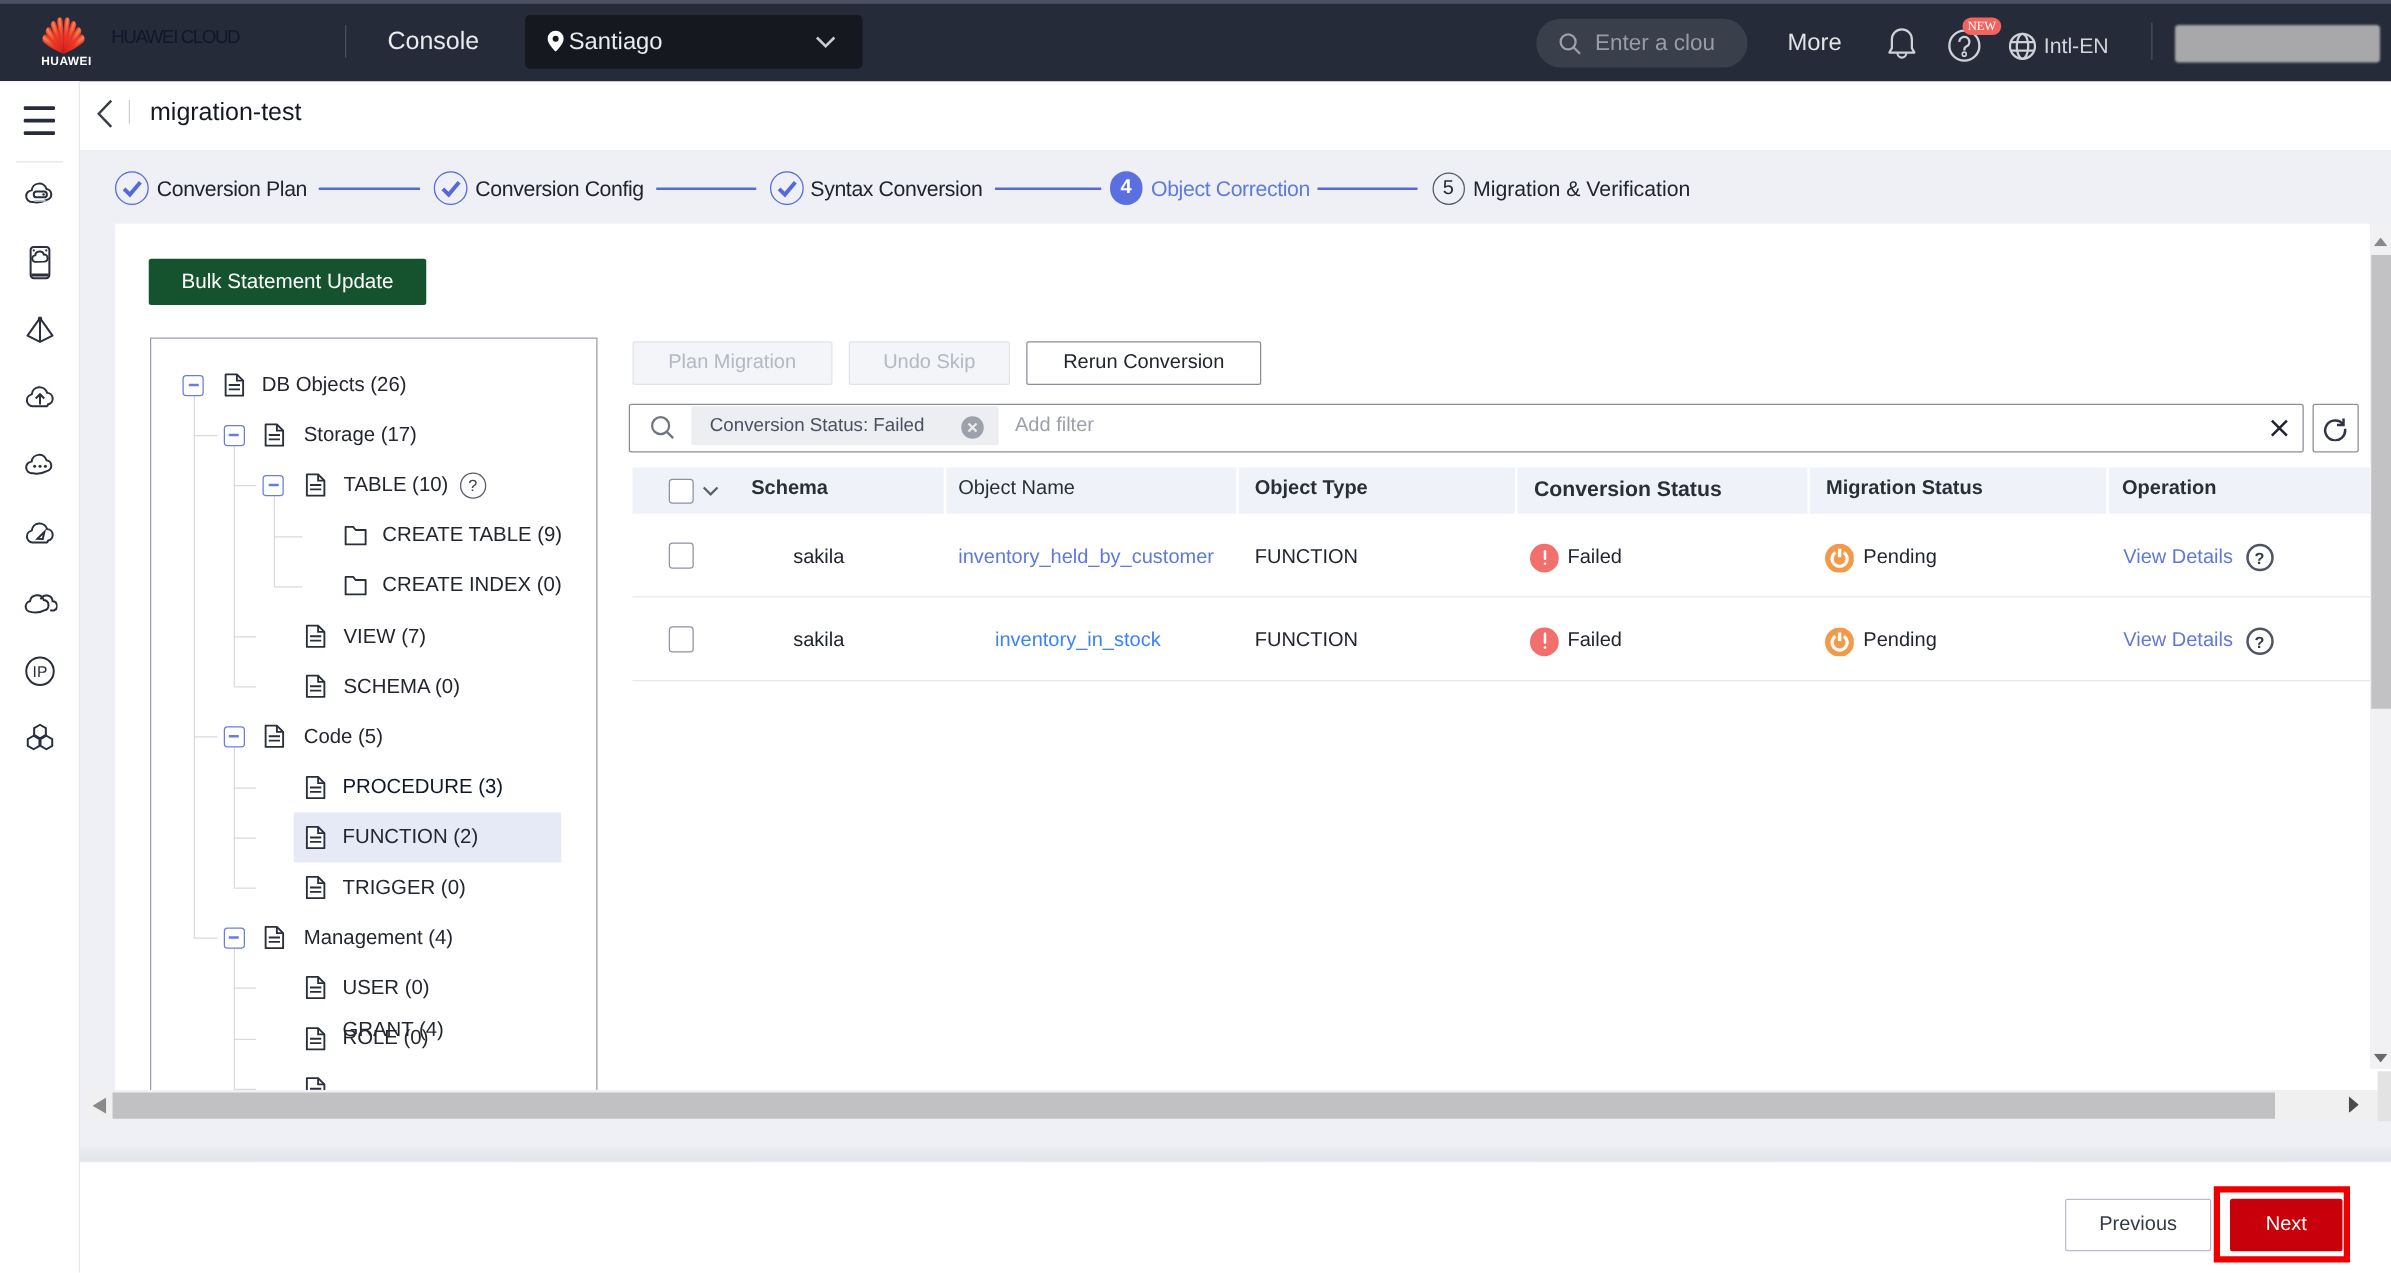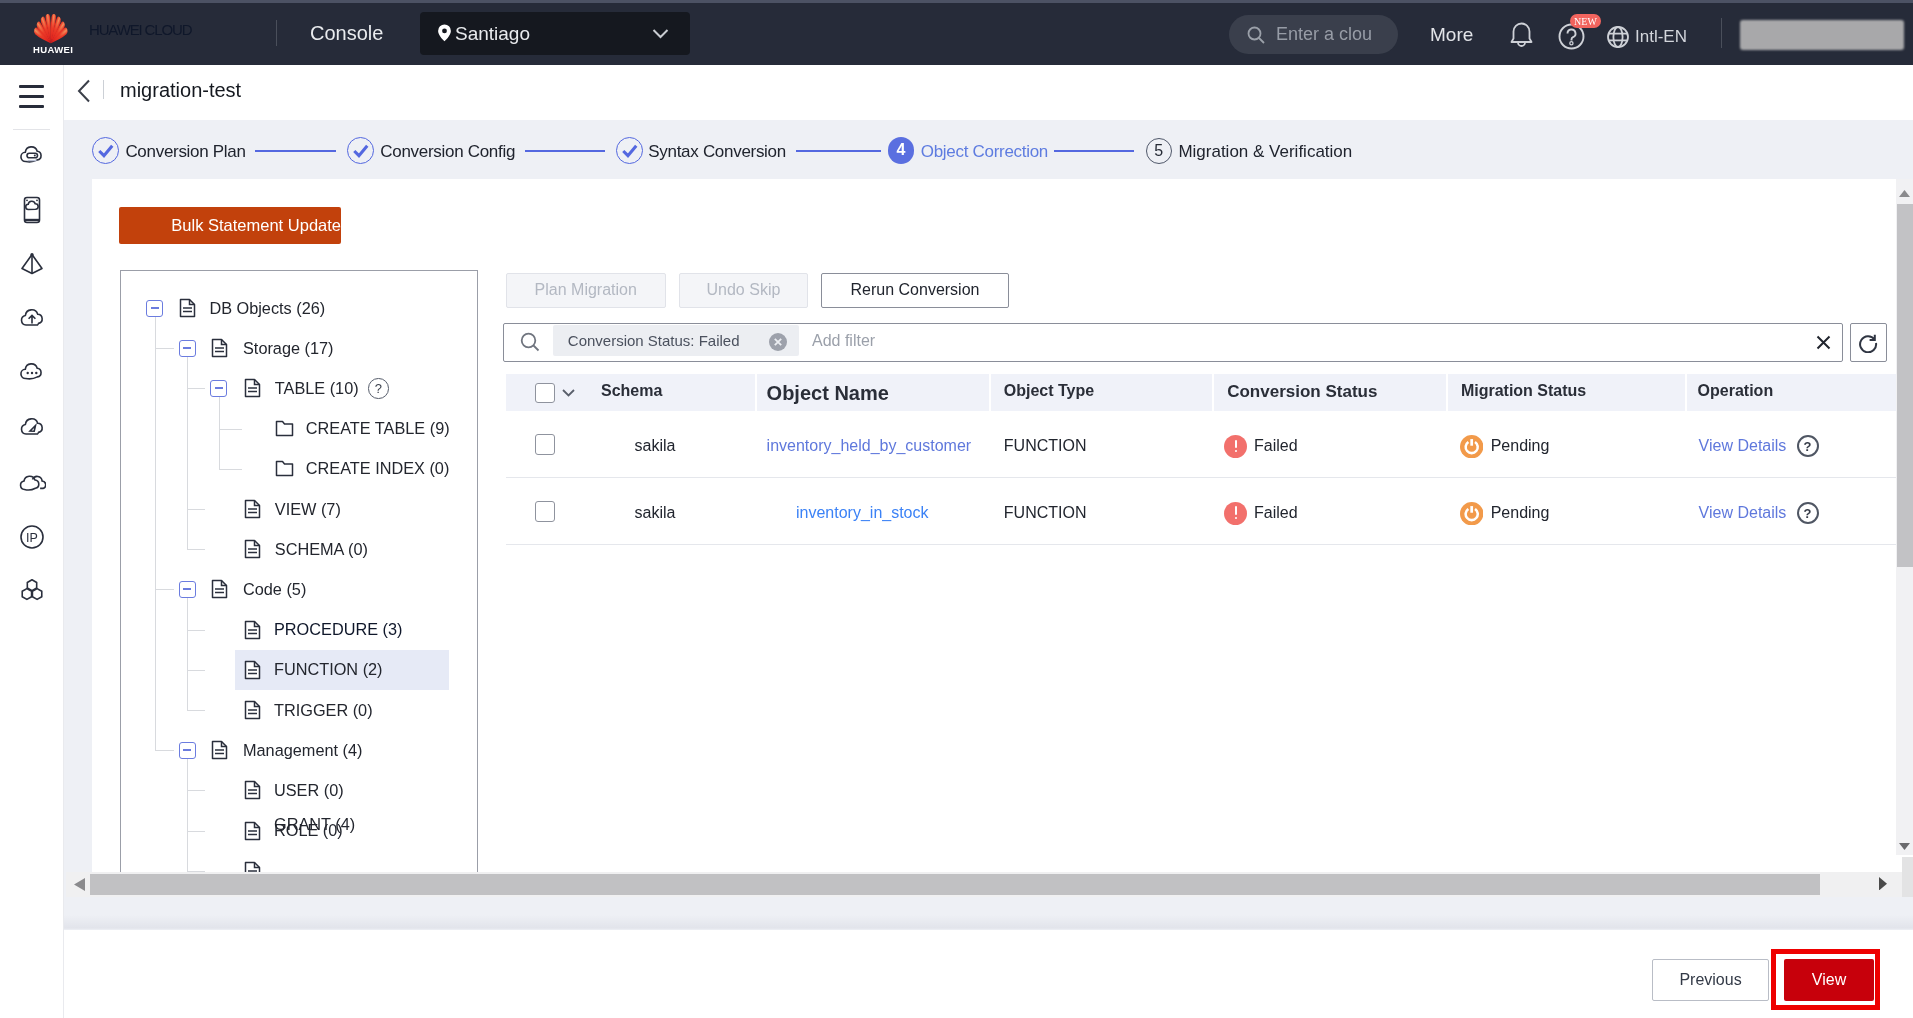--- a/index.html
+++ b/index.html
@@ -148,21 +148,21 @@
 <div class="abs vc" style="left:887.6px;top:137.2px;width:26.6px;height:26.6px;background:#5a6fe0;border-radius:50%;justify-content:center">
       <span style="color:#fff;font-size:16px;font-weight:bold">4</span>
     </div>
 <div class="txt" style="left:920.8px;top:141.5px;font-size:17px;letter-spacing:-.3px;color:#5e7ce0">Object Correction</div>
 <div class="abs" style="left:1054px;top:149.5px;width:80px;height:2px;background:#5468e0"></div>
 <div class="abs vc" style="left:1145.6px;top:137.5px;width:26px;height:26px;border:1.5px solid #50586a;border-radius:50%;justify-content:center">
       <span style="color:#262b36;font-size:16px">5</span>
     </div>
 <div class="txt" style="left:1178.4px;top:141.5px;font-size:17px;color:#20242e">Migration &amp; Verification</div>
 <div class="abs" style="left:92px;top:179px;width:1804px;height:695px;background:#fff"></div>
-<div class="abs vc" style="left:119px;top:207px;width:222px;height:37px;background:#c2410c;border-radius:2px;justify-content:flex-end">
+<div class="abs vc" style="left:119px;top:207px;width:222px;height:37px;background:#14532d;border-radius:2px;justify-content:center">
       <span style="color:#fff;font-size:16.5px">Bulk Statement Update</span>
     </div>
 <div class="abs" style="left:119.5px;top:269.5px;width:358.5px;height:604.5px;border:1px solid #9b9ea8;background:#fff"></div>
 <div class="abs" style="left:154.5px;top:317.0px;width:1px;height:433.20000000000005px;background:#d8dade"></div>
 <div class="abs" style="left:154.5px;top:348.2px;width:19.5px;height:1px;background:#d8dade"></div>
 <div class="abs" style="left:154.5px;top:589.4000000000001px;width:19.5px;height:1px;background:#d8dade"></div>
 <div class="abs" style="left:154.5px;top:750.2px;width:19.5px;height:1px;background:#d8dade"></div>
 <div class="abs" style="left:187px;top:357.2px;width:1px;height:192.00000000000006px;background:#d8dade"></div>
 <div class="abs" style="left:187px;top:388.4px;width:18px;height:1px;background:#d8dade"></div>
 <div class="abs" style="left:187px;top:509.0px;width:18px;height:1px;background:#d8dade"></div>
@@ -325,21 +325,21 @@
 <div class="abs" style="left:754.8px;top:373.5px;width:2px;height:37px;background:#fff"></div>
 <div class="abs" style="left:989.3px;top:373.5px;width:2px;height:37px;background:#fff"></div>
 <div class="abs" style="left:1212px;top:373.5px;width:2px;height:37px;background:#fff"></div>
 <div class="abs" style="left:1446px;top:373.5px;width:2px;height:37px;background:#fff"></div>
 <div class="abs" style="left:1684.5px;top:373.5px;width:2px;height:37px;background:#fff"></div>
 <div class="abs" style="left:534.5px;top:382.5px;width:20.5px;height:20.5px;border:1.6px solid #8f939e;border-radius:3px;background:#fff"></div>
 <svg class="abs" style="left:561px;top:388px" width="15" height="10" viewBox="0 0 15 10">
 <polyline points="2,2 7.5,7.5 13,2" fill="none" stroke="#595f6b" stroke-width="1.8"></polyline>
     </svg>
 <div class="txt" style="left:601px;top:381.5px;font-size:16px;font-weight:bold;color:#2a2e38">Schema</div>
-<div class="txt" style="left:766.6px;top:381.5px;font-size:20px;font-weight:bold;color:#2a2e38">Object Name</div>
+<div class="txt" style="left:766.6px;top:381.5px;font-size:16px;font-weight:normal;color:#2a2e38">Object Name</div>
 <div class="txt" style="left:1003.8px;top:381.5px;font-size:16px;font-weight:bold;color:#2a2e38">Object Type</div>
 <div class="txt" style="left:1227.2px;top:381.5px;font-size:17px;font-weight:bold;color:#2a2e38">Conversion Status</div>
 <div class="txt" style="left:1460.9px;top:381.5px;font-size:16px;font-weight:bold;color:#2a2e38">Migration Status</div>
 <div class="txt" style="left:1697.6px;top:381.5px;font-size:16px;font-weight:bold;color:#2a2e38">Operation</div>
 <div class="abs" style="left:534.5px;top:434.1px;width:20.5px;height:20.5px;border:1.6px solid #8f939e;border-radius:3px;background:#fff"></div>
 <div class="txt" style="left:655px;top:436.8px;font-size:16px;color:#21252e;transform:translateX(-50%)">sakila</div>
 <div class="txt" style="left:766.6px;top:436.8px;font-size:16px;color:#5f78dc">inventory_held_by_customer</div>
 <div class="txt" style="left:1003.8px;top:436.8px;font-size:16px;color:#21252e">FUNCTION</div>
 <div class="abs" style="left:1224.1px;top:434.6px;width:23.4px;height:23.4px;background:#f2706c;border-radius:50%"></div>
 <div class="abs" style="left:1234.5px;top:439.5px;width:2.6px;height:8.2px;background:#fff;border-radius:1.3px"></div>
@@ -392,14 +392,14 @@
 <svg class="abs" style="left:1879px;top:876.5px" width="8" height="13.5" viewBox="0 0 8 13.5">
       <path d="M8 6.75 L0 0 V13.5 Z" fill="#4a4a4a"></path>
     </svg>
 <div class="abs" style="left:1902px;top:857px;width:11px;height:40px;background:#e3e3e4"></div>
 <div class="abs" style="left:65px;top:930px;width:1848px;height:88px;background:#fff"></div>
 <div class="abs vc" style="left:1652px;top:959px;width:117px;height:41.5px;background:#fff;border:1px solid #b9bdc6;border-radius:2px;justify-content:center">
       <span style="font-size:16px;color:#333a47">Previous</span>
     </div>
 <div class="abs" style="left:1771px;top:949px;width:109px;height:61px;border:5px solid #ee0000"></div>
 <div class="abs vc" style="left:1784px;top:959px;width:90px;height:41.5px;background:#c7000b;border-radius:2px;justify-content:center">
-      <span style="color:#fff;font-size:16px">View</span>
+      <span style="color:#fff;font-size:16px">Next</span>
     </div>
 </div>
 </body></html>

